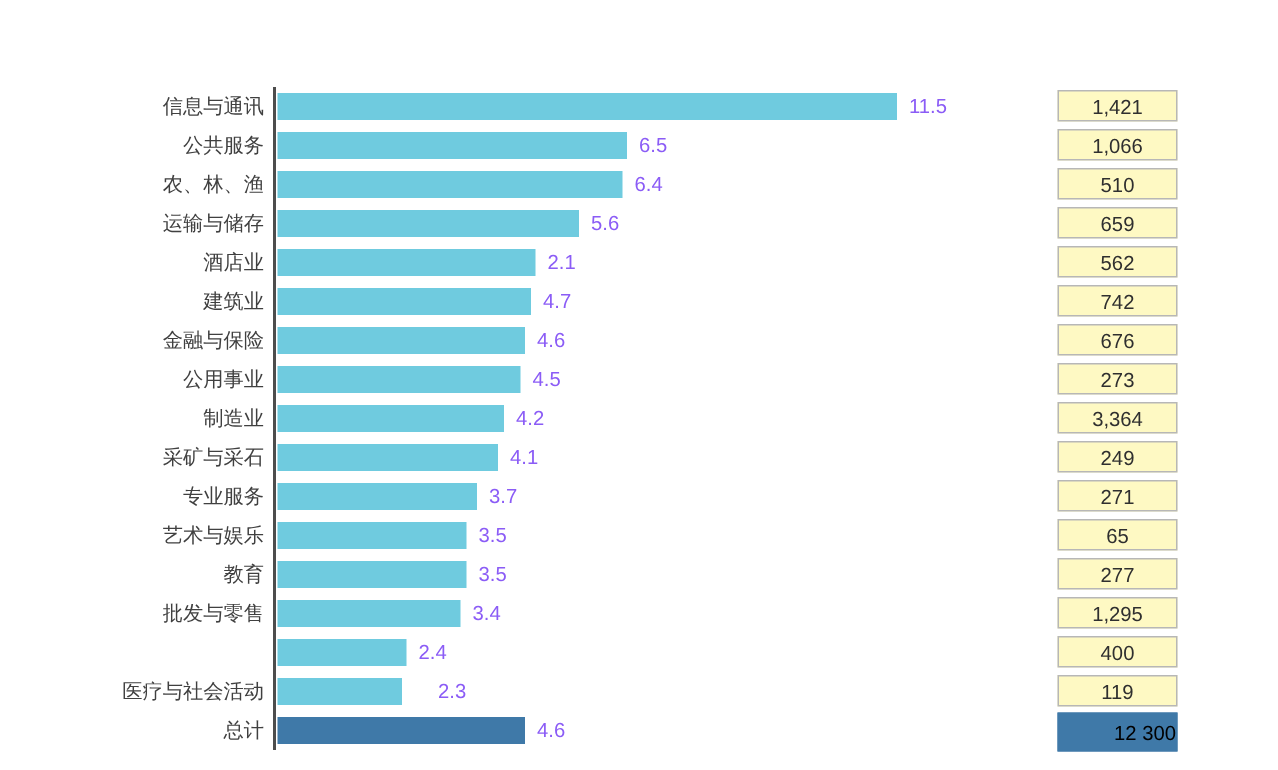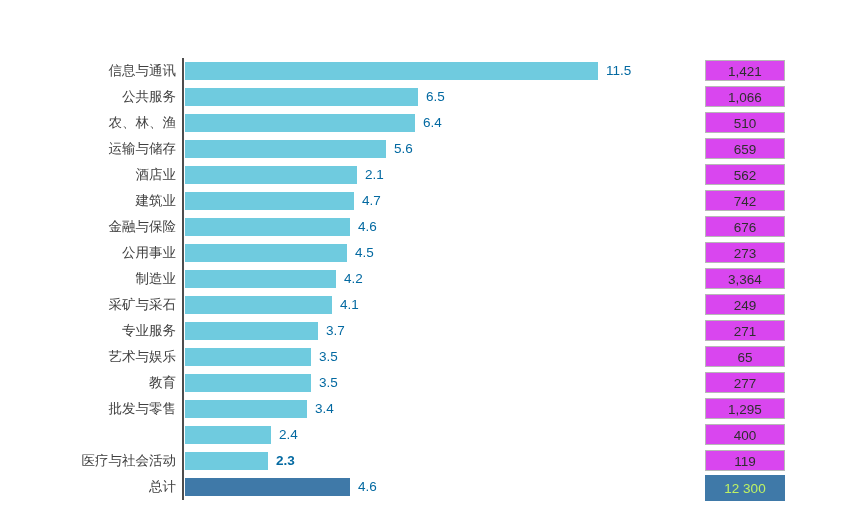--- a/index.html
+++ b/index.html
@@ -74,46 +74,47 @@
     background: #3F79A8;
   }
 
   
   .bar-value {
     position: absolute;
     top: 0;
     height: 26px;
     line-height: 26px;
     font-size: 13.5px;
-    color: #0369a1;
+    color: #8b5cf6;
     white-space: nowrap;
   }
 
   
   .val-box {
     position: absolute;
     left: 705px;
     top: 2px;
     width: 80px;
     height: 21px;
     line-height: 21px;
     border: 1px solid #b7b7b7;
     box-sizing: border-box;
     text-align: center;
     font-size: 13.5px;
     color: #2f2f2f;
-    background: #d946ef;
+    background: #fef9c3;
   }
   .row.total .val-box {
     background: #3F79A8;
     border-color: #3F79A8;
-    color: #bef264;
+    color: #000000;
     height: 26px;
     line-height: 26px;
     top: 1px;
+    text-align: right;
   }
 </style>
 </head>
 <body>
 
 <div id="chart-root">
   <div class="rows">
       <div class="row">
         <div class="cat-label">信息与通讯</div>
         <div class="axis-seg"></div>
@@ -215,21 +216,21 @@
       <div class="row">
         <div class="axis-seg"></div>
         <div class="bar" style="width: 86px;"></div>
         <div class="bar-value" style="left: 279px;">2.4</div>
         <div class="val-box">400</div>
       </div>
       <div class="row">
         <div class="cat-label">医疗与社会活动</div>
         <div class="axis-seg"></div>
         <div class="bar" style="width: 83px;"></div>
-        <div class="bar-value" style="left: 276px; font-weight: bold;">2.3</div>
+        <div class="bar-value" style="left: 292px;">2.3</div>
         <div class="val-box">119</div>
       </div>
       <div class="row total">
         <div class="cat-label">总计</div>
         <div class="axis-seg"></div>
         <div class="bar" style="width: 165px;"></div>
         <div class="bar-value" style="left: 358px;">4.6</div>
         <div class="val-box">12 300</div>
       </div>
     </div>

